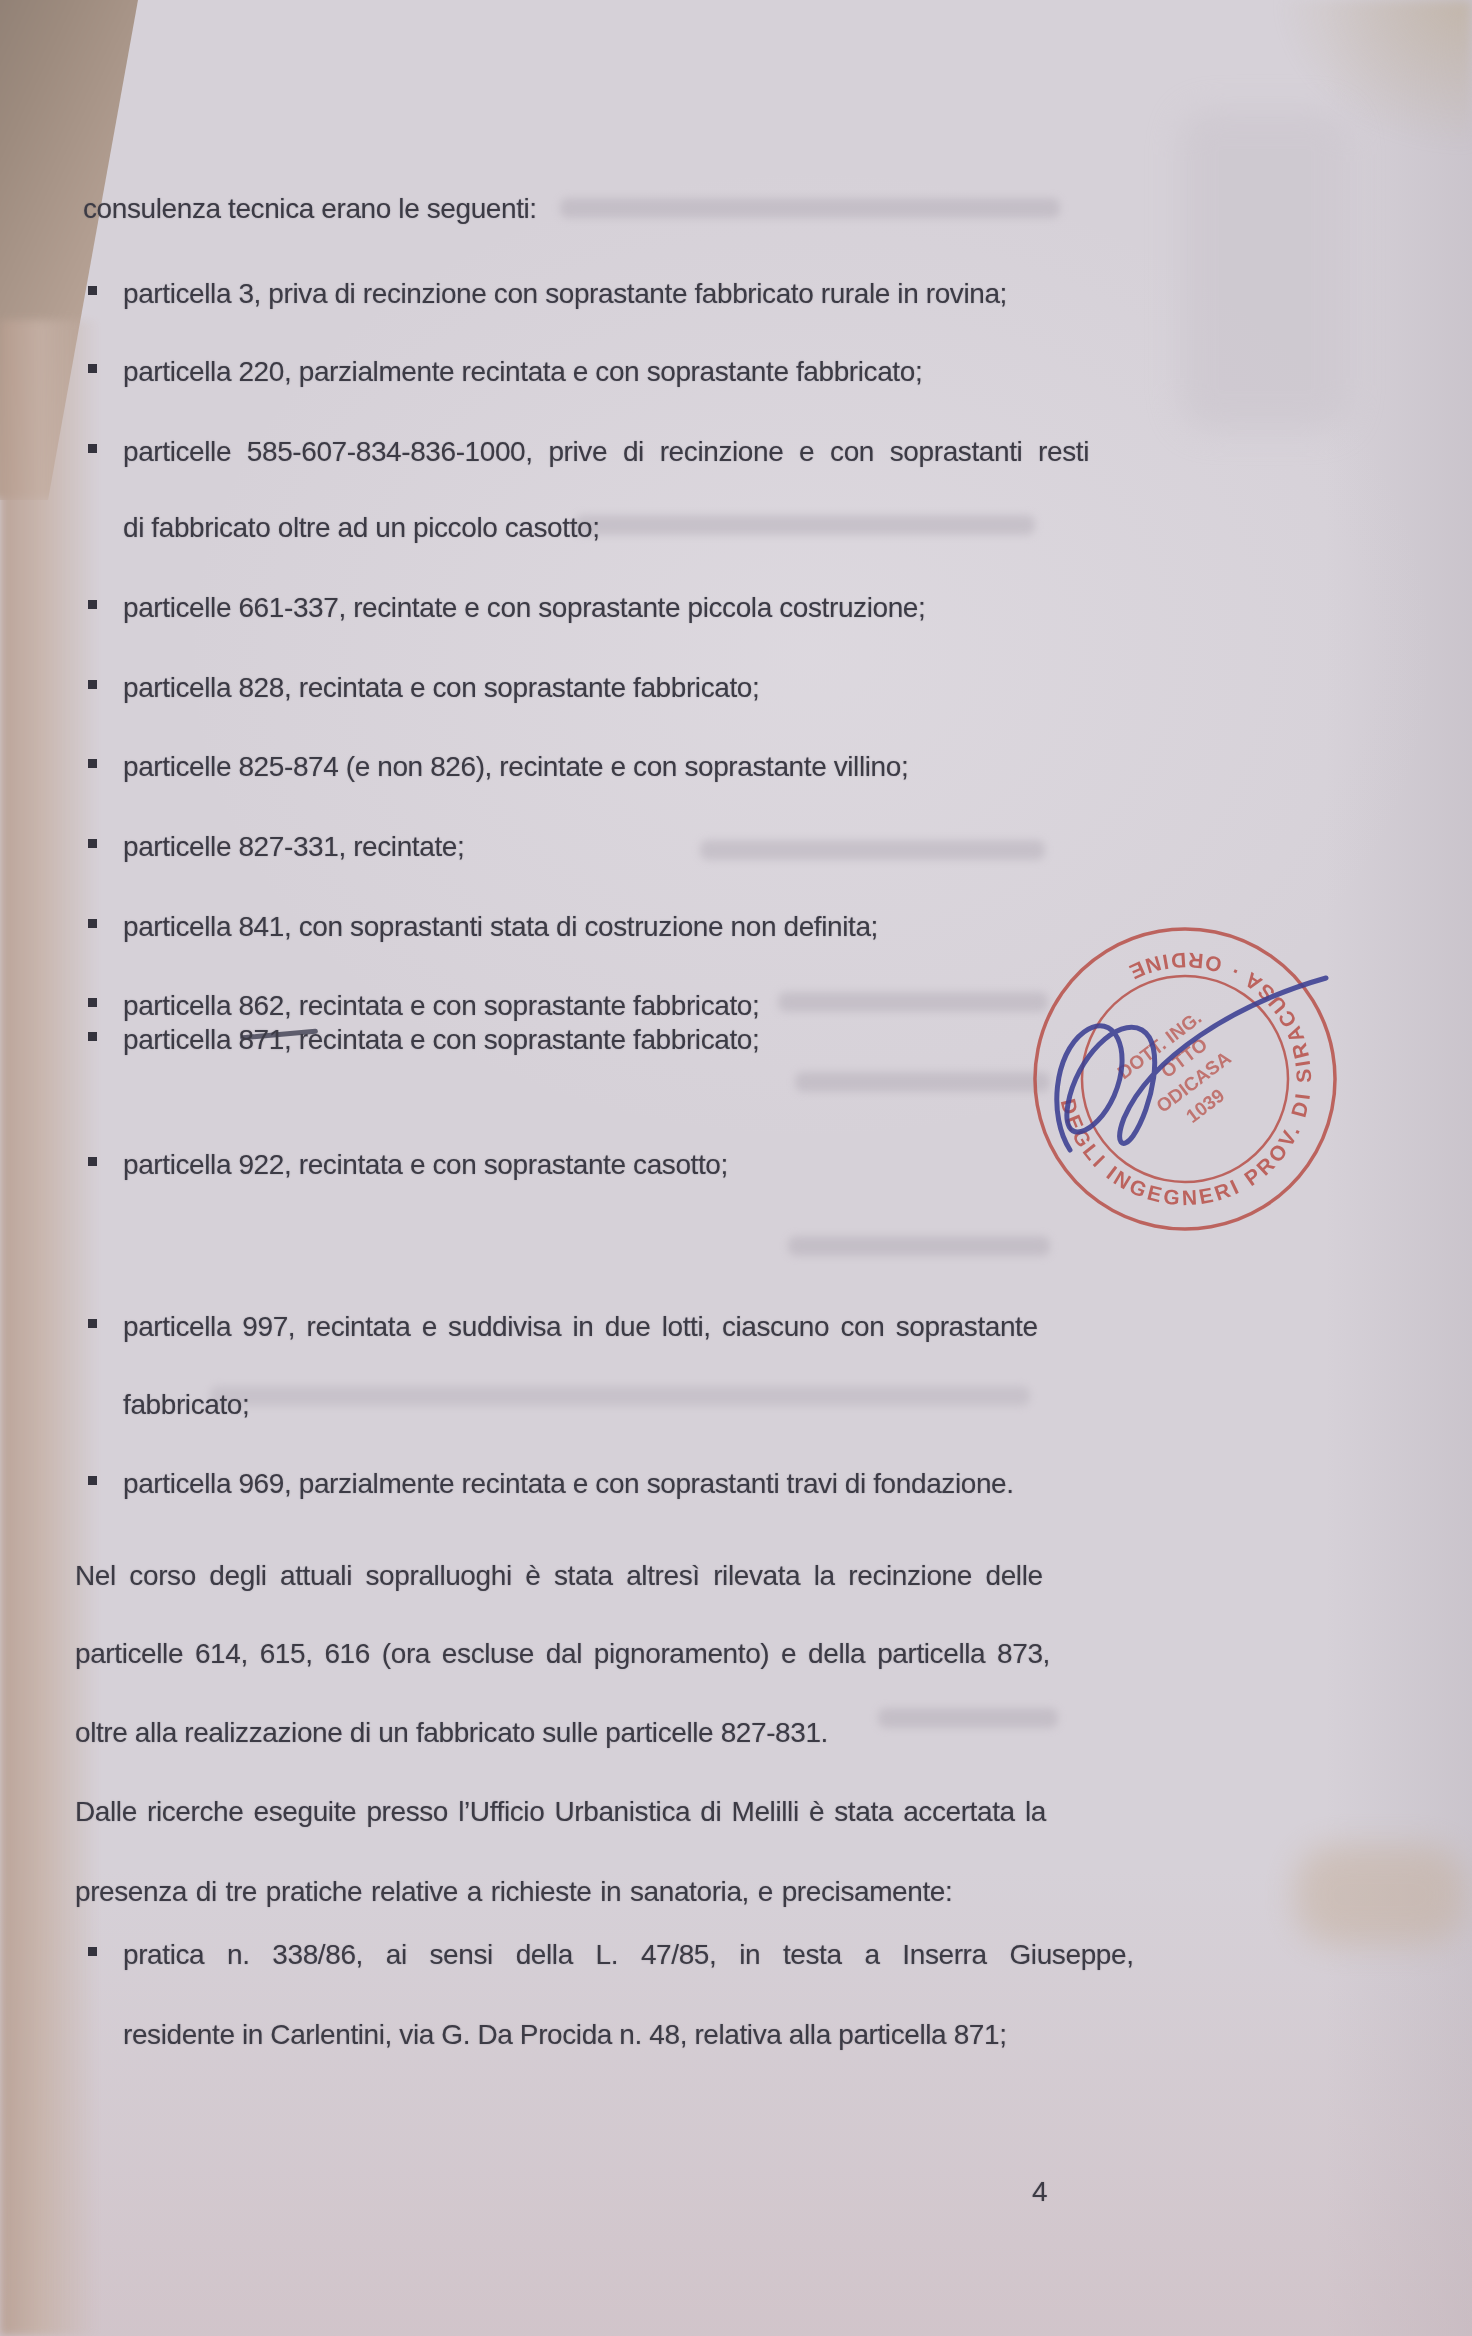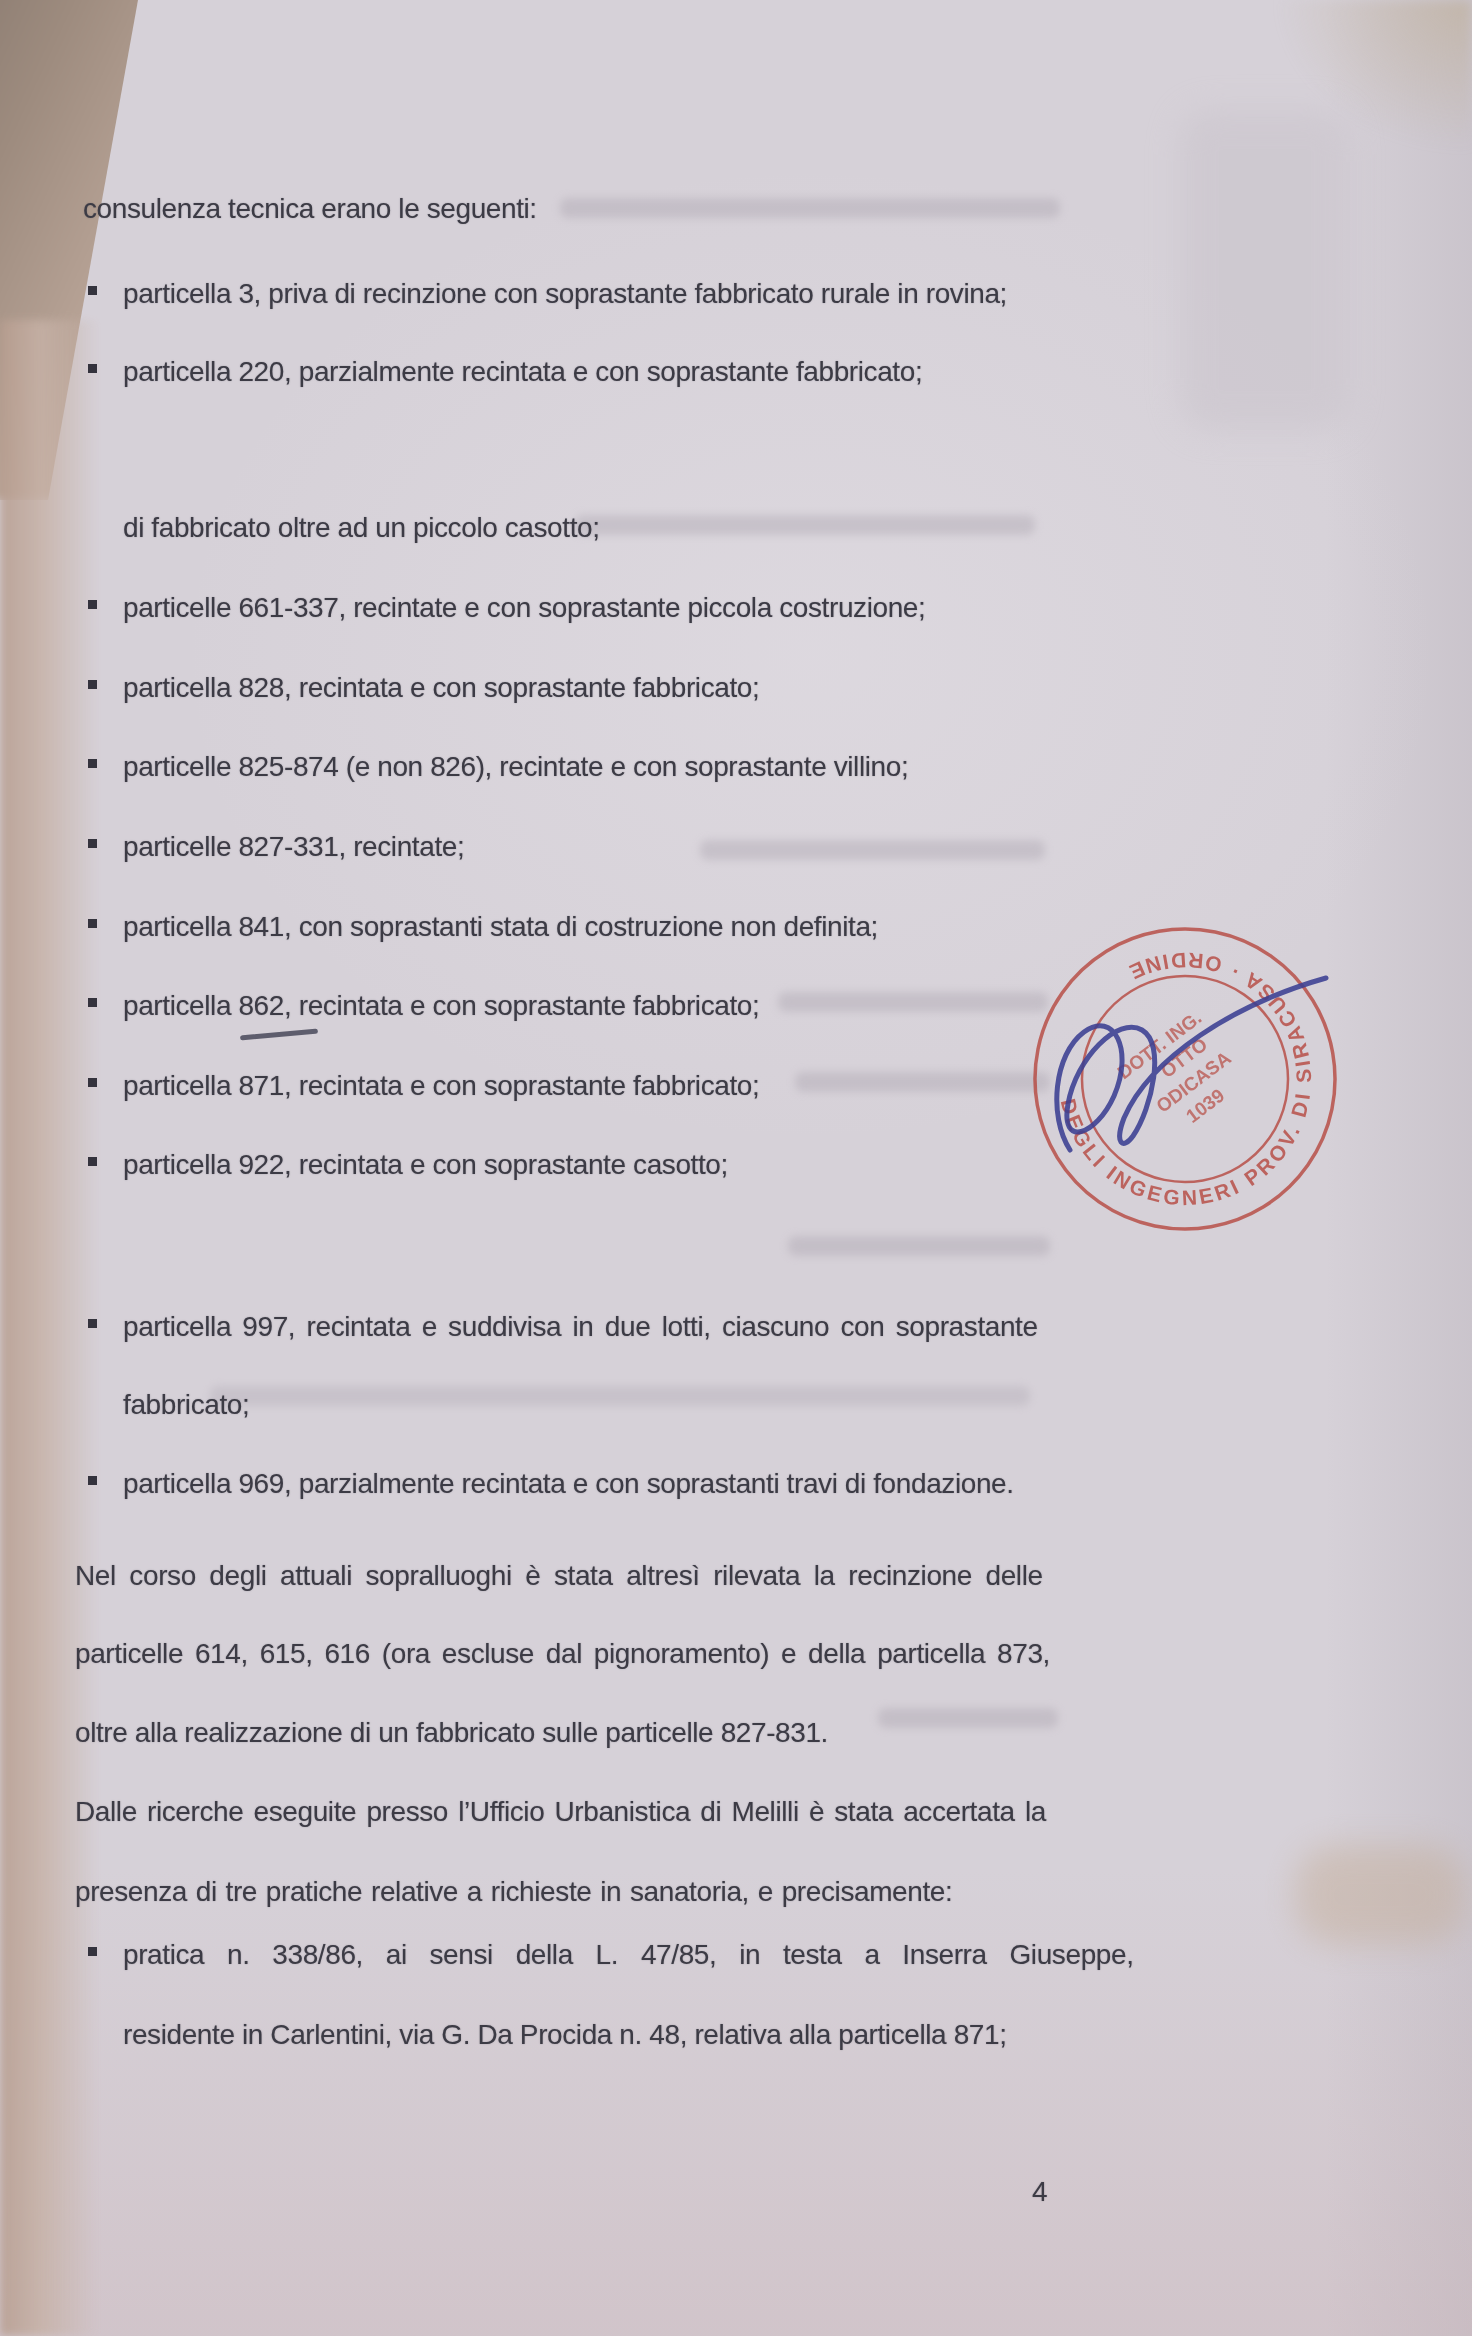--- a/index.html
+++ b/index.html
@@ -89,29 +89,30 @@
   <div class="ghost" style="left:778px;top:992px;width:270px;"></div>
   <div class="ghost" style="left:795px;top:1072px;width:255px;"></div>
   <div class="ghost" style="left:788px;top:1236px;width:262px;"></div>
   <div class="ghost" style="left:210px;top:1386px;width:820px;opacity:.3;"></div>
   <div class="ghost" style="left:878px;top:1708px;width:180px;"></div>
 
   <div class="row intro" style="top:193px"><span class="t">consulenza tecnica erano le seguenti:</span></div>
 
   <div class="row bullet" style="top:278px"><span class="bm"></span><span class="t">particella 3, priva di recinzione con soprastante fabbricato rurale in rovina;</span></div>
   <div class="row bullet" style="top:356px"><span class="bm"></span><span class="t">particella 220, parzialmente recintata e con soprastante fabbricato;</span></div>
+  <div class="row bullet" style="top:436px;word-spacing:.30em"><span class="bm"></span><span class="t">particelle 585-607-834-836-1000, prive di recinzione e con soprastanti resti</span></div>
   <div class="row cont" style="top:512px"><span class="t">di fabbricato oltre ad un piccolo casotto;</span></div>
   <div class="row bullet" style="top:592px"><span class="bm"></span><span class="t">particelle 661-337, recintate e con soprastante piccola costruzione;</span></div>
   <div class="row bullet" style="top:672px"><span class="bm"></span><span class="t">particella 828, recintata e con soprastante fabbricato;</span></div>
   <div class="row bullet" style="top:751px"><span class="bm"></span><span class="t">particelle 825-874 (e non 826), recintate e con soprastante villino;</span></div>
   <div class="row bullet" style="top:831px"><span class="bm"></span><span class="t">particelle 827-331, recintate;</span></div>
   <div class="row bullet" style="top:911px"><span class="bm"></span><span class="t">particella 841, con soprastanti stata di costruzione non definita;</span></div>
   <div class="row bullet" style="top:990px"><span class="bm"></span><span class="t">particella 862, recintata e con soprastante fabbricato;</span></div>
   <div class="pen-underline"></div>
-  <div class="row bullet" style="top:1070px"><span class="bm"></span><span class="t">particella 871, recintata e con soprastante fabbricato;</span></div>
+  <div class="row bullet" style="top:1024px"><span class="bm"></span><span class="t">particella 871, recintata e con soprastante fabbricato;</span></div>
   <div class="row bullet" style="top:1149px"><span class="bm"></span><span class="t">particella 922, recintata e con soprastante casotto;</span></div>
   <div class="row bullet" style="top:1311px;word-spacing:.14em"><span class="bm"></span><span class="t">particella 997, recintata e suddivisa in due lotti, ciascuno con soprastante</span></div>
   <div class="row cont" style="top:1389px"><span class="t">fabbricato;</span></div>
   <div class="row bullet" style="top:1468px"><span class="bm"></span><span class="t">particella 969, parzialmente recintata e con soprastanti travi di fondazione.</span></div>
 
   <div class="row para" style="top:1544px;word-spacing:.22em"><span class="t">Nel corso degli attuali sopralluoghi è stata altresì rilevata la recinzione delle</span></div>
   <div class="row para" style="top:1622px;word-spacing:.16em"><span class="t">particelle 614, 615, 616 (ora escluse dal pignoramento) e della particella 873,</span></div>
   <div class="row para" style="top:1701px"><span class="t">oltre alla realizzazione di un fabbricato sulle particelle 827-831.</span></div>
   <div class="row para" style="top:1780px;word-spacing:.10em"><span class="t">Dalle ricerche eseguite presso l’Ufficio Urbanistica di Melilli è stata accertata la</span></div>
   <div class="row para" style="top:1860px;word-spacing:.05em"><span class="t">presenza di tre pratiche relative a richieste in sanatoria, e precisamente:</span></div>

